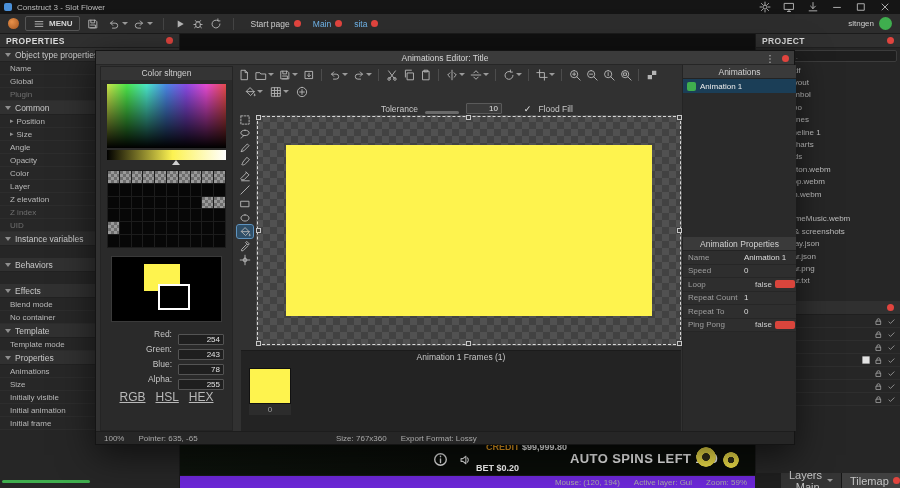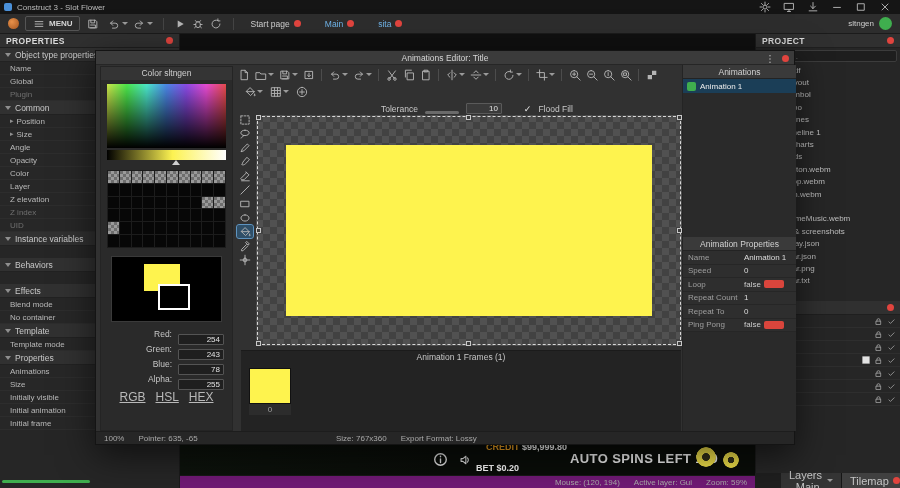--- a/index.html
+++ b/index.html
@@ -24,21 +24,21 @@
   .tb-icons{margin-left:auto;display:flex;align-items:center;gap:10px;padding-right:4px;}
   .wbtn{display:inline-flex;width:14px;height:12px;align-items:center;justify-content:center;cursor:pointer;}
 
   
   .menubar{position:absolute;top:14px;left:0;right:0;height:20px;background:#2d2d2d;border-bottom:1px solid #1b1b1b;display:flex;align-items:center;gap:6px;padding:0 8px;}
   .c3-ball{width:11px;height:11px;border-radius:50%;background:radial-gradient(circle at 35% 35%,#e8914a,#a5551f);}
   .menu-btn{display:inline-flex;align-items:center;gap:4px;height:15px;padding:0 6px;border:1px solid #555;border-radius:2px;color:#d6d6d6;font-size:8px;font-weight:bold;cursor:pointer;}
   .mb-group{display:flex;align-items:center;gap:3px;}
   .msep{width:1px;height:12px;background:#454545;margin:0 3px;}
   .tbtn{display:inline-flex;align-items:center;height:16px;padding:0 1px;cursor:pointer;}
-  .mtabs{display:flex;align-items:center;gap:24px;margin-left:8px;}
+  .mtabs{display:flex;align-items:center;gap:12px;margin-left:8px;}
   .mtab{display:inline-flex;align-items:center;gap:4px;cursor:pointer;font-size:8.5px;color:#cfcfcf;}
   .mtab.link .mtab-label{color:#6fb3e8;}
   .mb-user{margin-left:auto;display:flex;align-items:center;gap:5px;font-size:8px;color:#cfcfcf;}
   .avatar{width:13px;height:13px;border-radius:50%;background:#3fae4e;}
 
   
   .props{position:absolute;top:34px;left:0;width:180px;bottom:0;background:#262626;border-right:1px solid #1b1b1b;z-index:1;}
   .panel-header{height:14px;background:#303030;display:flex;align-items:center;padding:0 6px;font-size:8.5px;font-weight:bold;color:#dadada;letter-spacing:.4px;border-bottom:1px solid #1f1f1f;}
   .panel-header .dot{margin-left:auto;}
   .prop-sec-header{height:14px;background:#313131;display:flex;align-items:center;gap:4px;padding:0 5px;font-size:8.5px;color:#c9c9c9;border-bottom:1px solid #222;cursor:pointer;}
@@ -72,21 +72,21 @@
   .game{position:absolute;left:0;right:0;bottom:13px;height:31px;background:linear-gradient(to right,#0d130c,#0a0d09 45%);overflow:hidden;}
   .g-info{position:absolute;left:252px;top:7px;width:16px;height:16px;}
   .g-info svg{width:15px;height:15px;}
   .g-speaker{position:absolute;left:278px;top:9px;}
   .g-credit{position:absolute;left:306px;top:-2px;font-size:9px;font-weight:bold;white-space:nowrap;}
   .g-credit .lab{color:#f5a623;}
   .g-credit .val{color:#fff;}
   .g-bet{position:absolute;left:296px;bottom:2px;font-size:9px;font-weight:bold;color:#fff;white-space:nowrap;}
   .g-auto{position:absolute;left:390px;top:7px;font-size:13px;font-weight:bold;color:#f3f3f3;letter-spacing:.4px;white-space:nowrap;}
   .flower{position:absolute;width:20px;height:20px;border-radius:50%;background:radial-gradient(circle,#33301a 26%,#f2e24a 30% 68%,rgba(0,0,0,0) 72%);}
-  .vp-status{position:absolute;left:0;right:0;bottom:0;height:13px;background:#701a75;border-top:1px solid #181818;display:flex;justify-content:flex-end;align-items:center;gap:14px;padding-right:8px;font-size:8px;color:#a9a9a9;}
+  .vp-status{position:absolute;left:0;right:0;bottom:0;height:13px;background:#6d28d9;border-top:1px solid #181818;display:flex;justify-content:flex-end;align-items:center;gap:14px;padding-right:8px;font-size:8px;color:#a9a9a9;}
 
   
   .dialog{position:absolute;left:95px;top:50px;width:700px;height:395px;background:#313131;border:1px solid #141414;box-shadow:0 10px 34px rgba(0,0,0,.6);z-index:10;}
   .dlg-titlebar{position:absolute;top:0;left:0;right:0;height:14px;background:#3b3b3b;border-bottom:1px solid #262626;display:flex;align-items:center;justify-content:center;font-size:8.5px;color:#d6d6d6;}
   .dlg-kebab{position:absolute;right:18px;top:1px;cursor:pointer;}
   .dlg-close{position:absolute;right:5px;top:3.5px;}
   .dlg-toolbar{position:absolute;top:15px;left:140px;height:17px;display:flex;align-items:center;gap:2px;}
   .dlg-toolbar2{position:absolute;top:33px;left:146px;height:15px;display:flex;align-items:center;gap:4px;}
   .tsep{width:1px;height:12px;background:#4c4c4c;margin:0 3px;}
 
@@ -131,21 +131,21 @@
   .right-panel{position:absolute;left:586px;top:14px;width:114px;bottom:13px;background:#2a2a2a;border-left:1px solid #242424;}
   .rp-header{height:14px;background:#3a3a3a;display:flex;align-items:center;justify-content:center;font-size:8.5px;color:#d2d2d2;border-bottom:1px solid #232323;}
   .anim-list{height:158px;}
   .anim-item{height:14px;display:flex;align-items:center;gap:4px;padding:0 4px;cursor:pointer;}
   .anim-item.selected{background:#1b3e57;}
   .anim-ico{width:9px;height:9px;border-radius:2px;}
   .anim-label{color:#eee;font-size:8px;}
   .ap-row{height:13.5px;display:flex;align-items:center;padding:0 5px;border-bottom:1px solid #262626;font-size:8px;background:#2e2e2e;}
   .ap-label{flex:0 0 56px;color:#9f9f9f;}
   .ap-value{color:#ddd;}
-  .ap-toggle{display:flex;align-items:center;gap:3px;cursor:pointer;}
+  .ap-toggle{display:flex;align-items:center;gap:3px;cursor:pointer;margin-left:11px;}
   .ap-toggle-text{color:#ccc;}
   .ap-pill{width:20px;height:8px;border-radius:2px;}
 
   .frames{position:absolute;left:145px;top:299px;width:440px;bottom:13px;background:#232323;border-top:1px solid #1b1b1b;}
   .frames-title{height:13px;line-height:13px;text-align:center;font-size:8.5px;color:#c7c7c7;}
   .frames-row{position:absolute;left:8px;top:17px;display:flex;gap:6px;}
   .frame{width:42px;cursor:pointer;}
   .frame-img{width:42px;height:36px;border:1px solid #111;}
   .frame-num{text-align:center;font-size:8px;color:#9f9f9f;height:11px;line-height:11px;background:#2c2c2c;}
 

